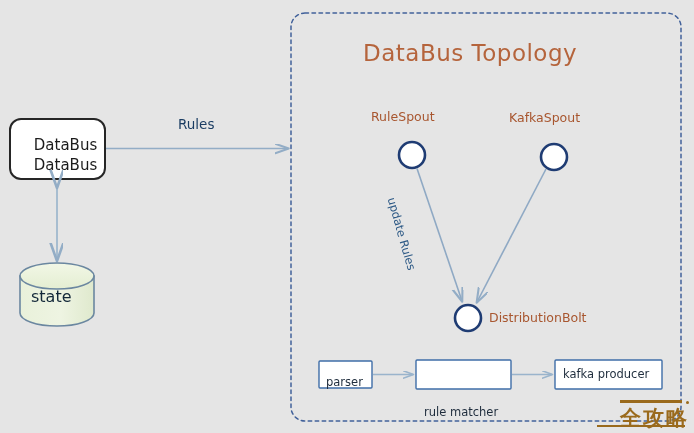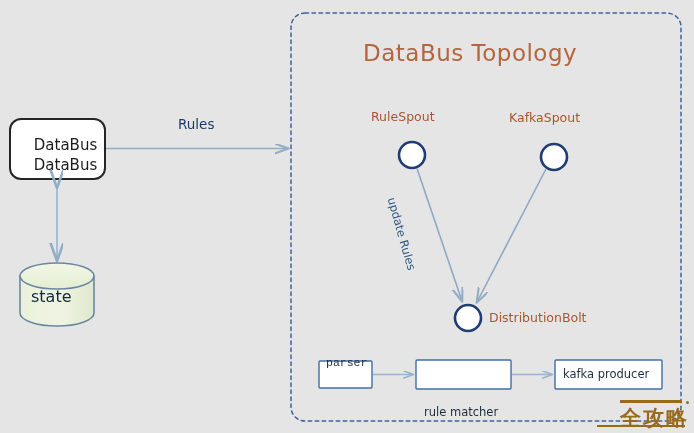--- a/index.html
+++ b/index.html
@@ -168,21 +168,21 @@
 
 
   <div class="txt update-text" style="left:397px; top:196px; transform: rotate(74deg);">update Rules</div>
 
   <div class="txt spout-label" style="left:371px; top:110px;">RuleSpout</div>
 
   <div class="txt spout-label" style="left:509px; top:111px;">KafkaSpout</div>
 
   <div class="txt bolt-label" style="left:489px; top:311px;">DistributionBolt</div>
 
-  <div class="txt proc-text" style="left:326px; top:356px;font-family:Liberation Mono, monospace;">parser</div>
+  <div class="txt proc-text" style="left:326px; top:376px;">parser</div>
 
   <div class="txt proc-text" style="left:424px; top:368px;margin-top:38px;">rule matcher</div>
 
   <div class="txt proc-text" style="left:563px; top:368px;">kafka producer</div>
 
   <div class="watermark" style="left:620px; top:404px;">全攻略</div>
   <div class="wm-bar" style="left:620px; top:400px; width:62px;"></div>
   <div class="wm-dot" style="left:686px; top:401px;"></div>
   <div class="wm-bar" style="left:597px; top:425px; width:88px; height:2px;"></div>
 

